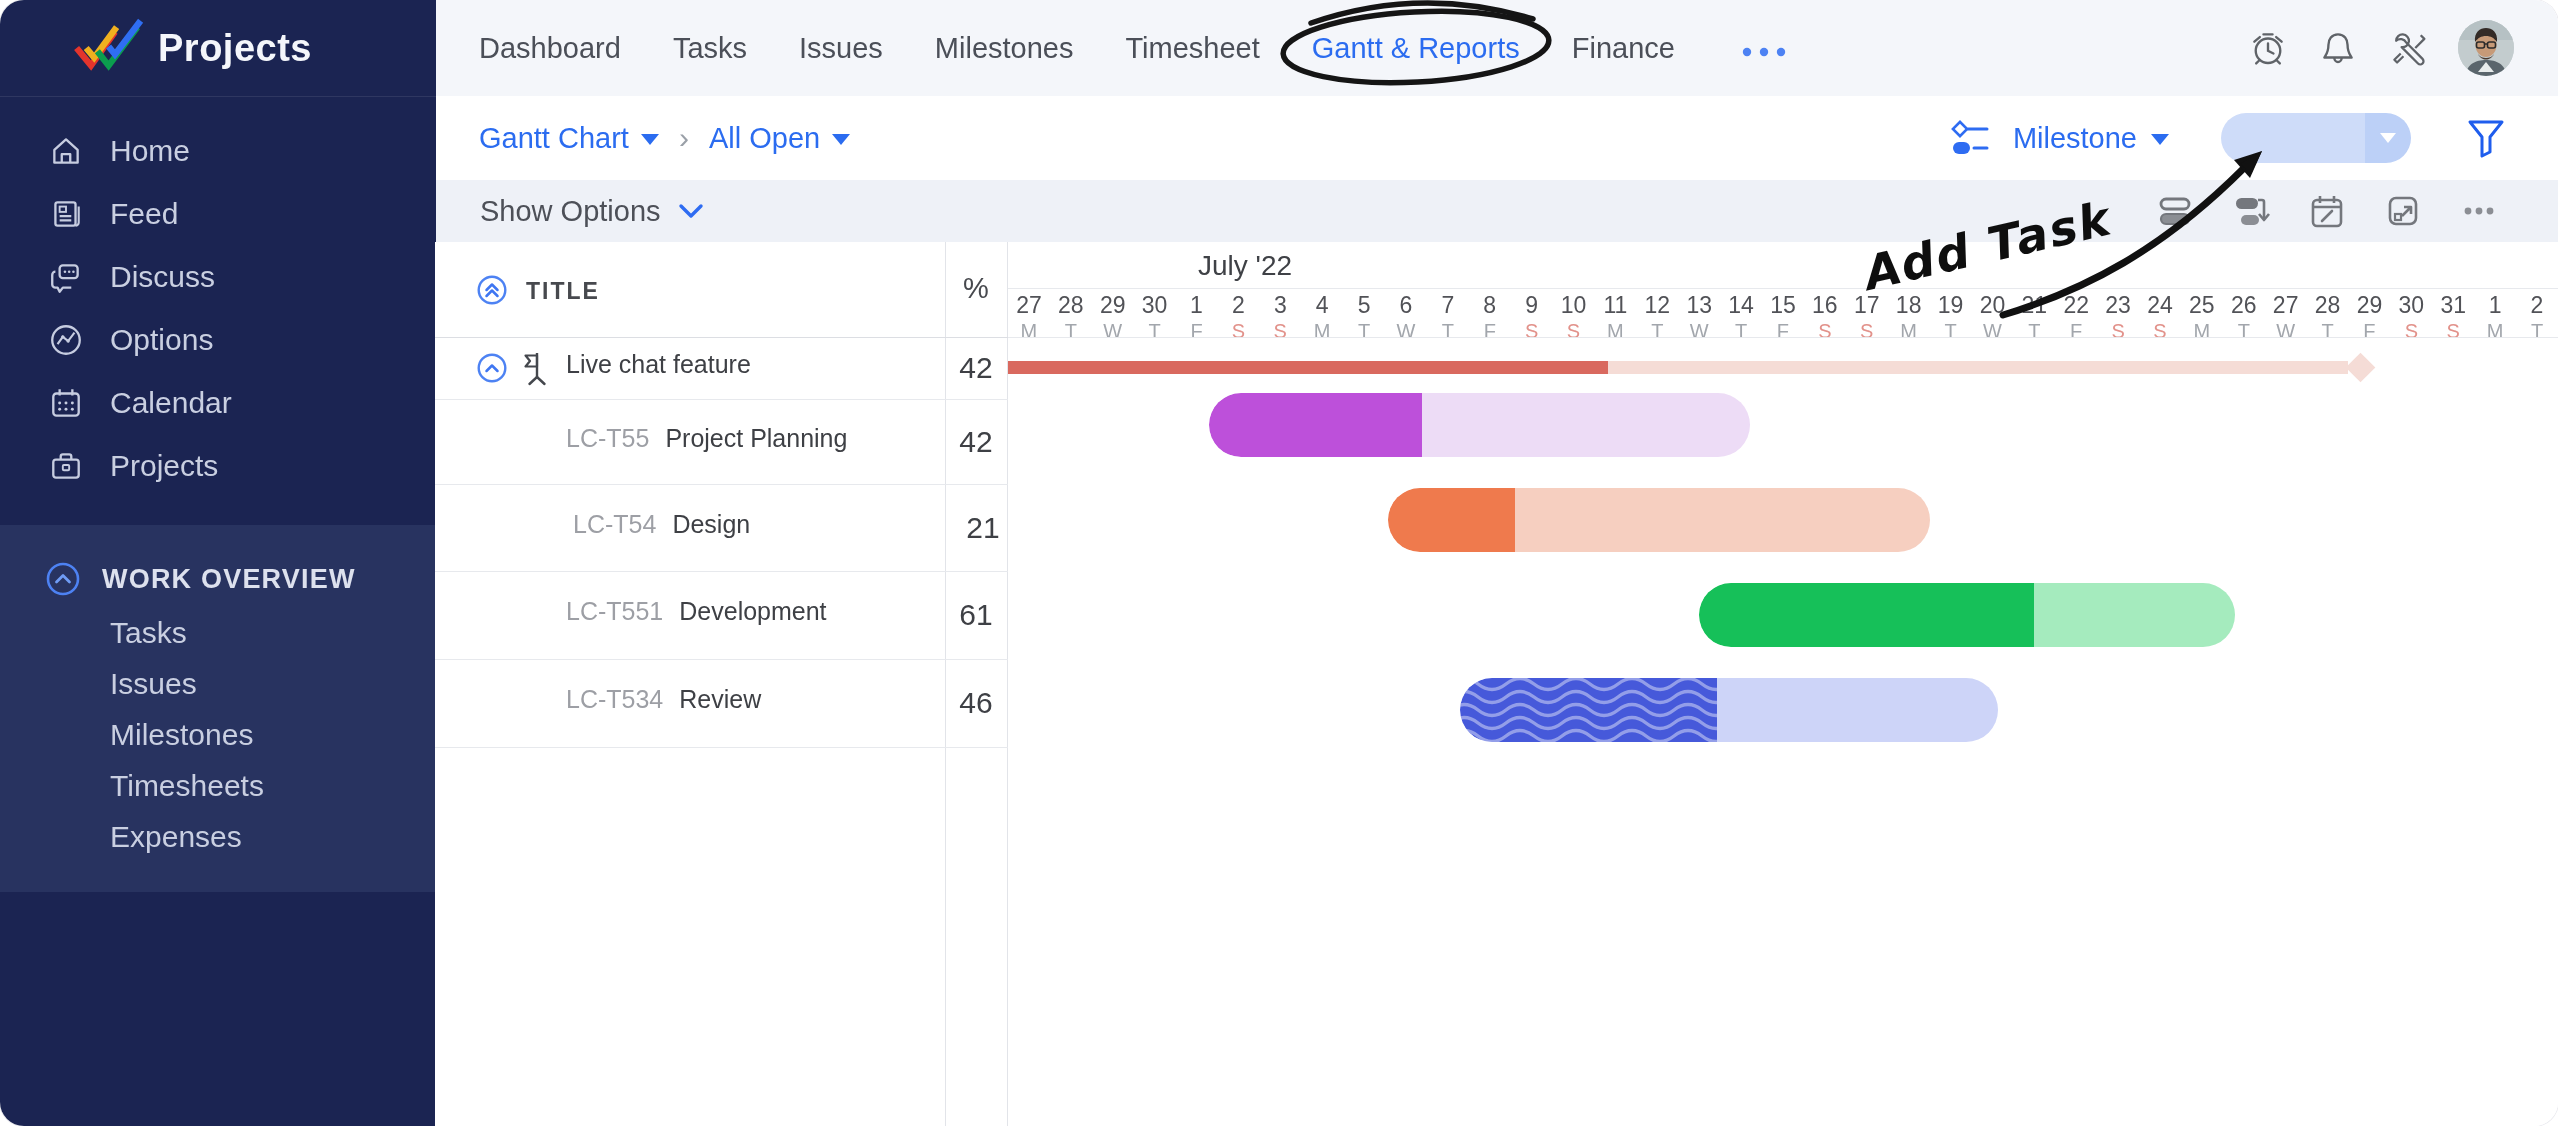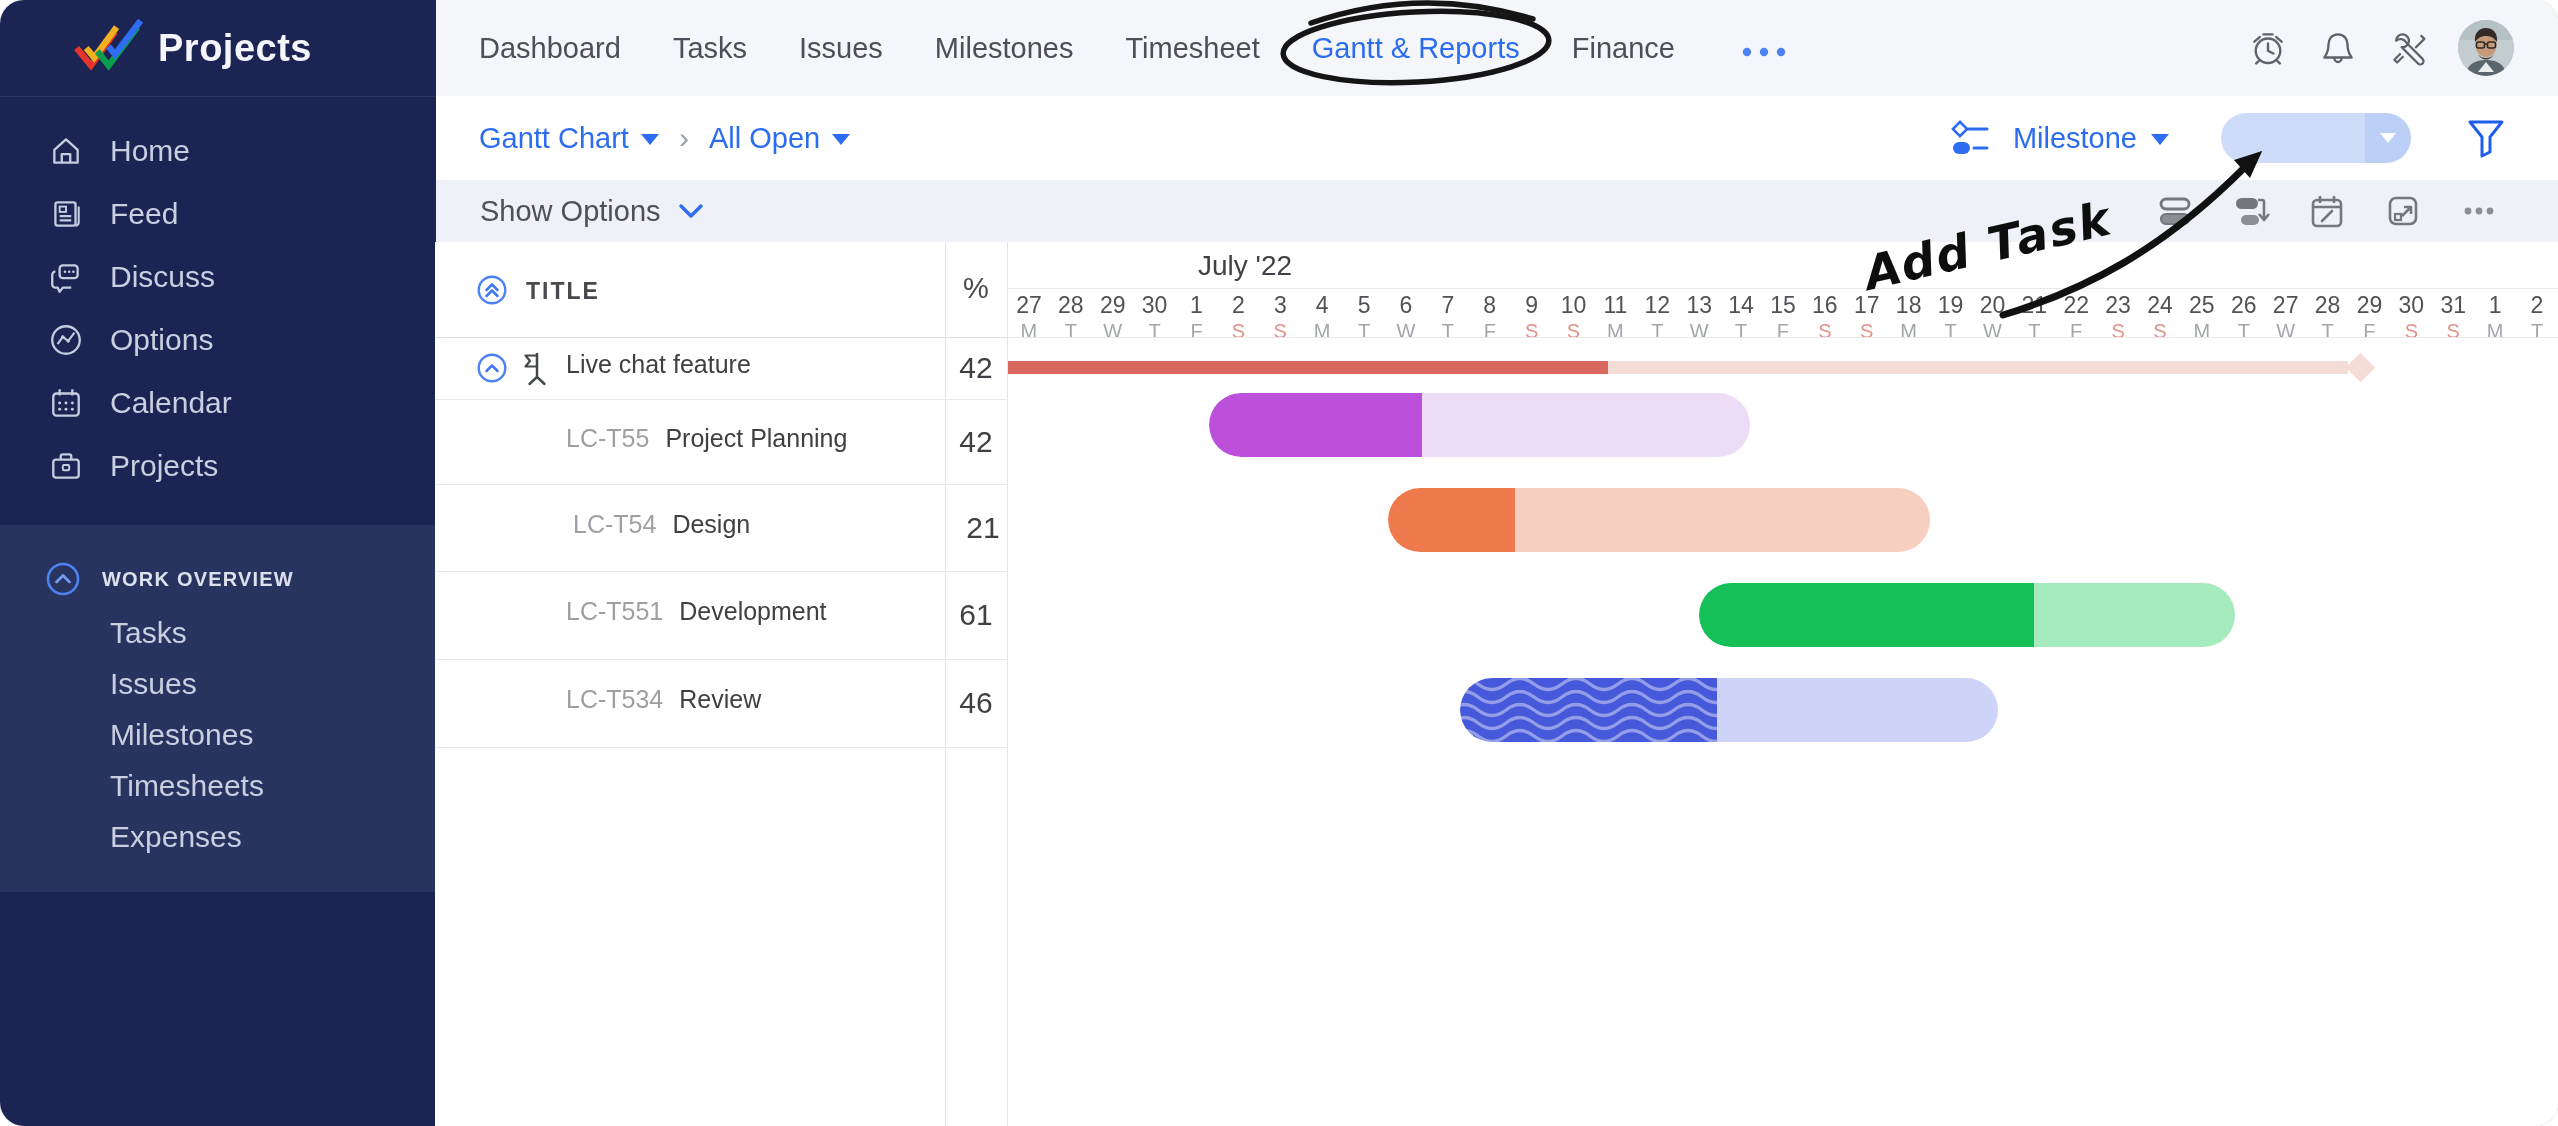--- a/index.html
+++ b/index.html
@@ -11,21 +11,21 @@
   .logo-row{display:flex;align-items:center;height:96px;padding-left:70px;border-bottom:1px solid rgba(255,255,255,.09);}
   .logo-row svg{width:74px;height:64px;}
   .logo-title{color:#f4f6fb;font-size:38px;font-weight:700;letter-spacing:.5px;margin-left:14px;}
   .side-nav{padding-top:22px;}
   .side-item{display:flex;align-items:center;height:63px;padding-left:48px;cursor:pointer;font-size:30px;color:#c9cfe1;}
   .side-item svg{width:36px;height:36px;margin-right:26px;flex:0 0 auto;}
   .side-section{padding:0 0 26px 0;}
   .side-section.work{background:#283360;margin-top:28px;padding-top:26px;padding-bottom:30px;}
   .sec-head{display:flex;align-items:center;padding-left:46px;height:56px;}
   .sec-head .circ{width:34px;height:34px;margin-right:22px;}
-  .sec-title{font-size:20px;font-weight:700;letter-spacing:1.2px;color:#dde1ee;}
+  .sec-title{font-size:27px;font-weight:700;letter-spacing:1.2px;color:#dde1ee;}
   .sec-items .side-sub{display:flex;align-items:center;height:51px;padding-left:110px;font-size:30px;color:#c9cfe1;cursor:pointer;}
   .side-section.recent{margin-top:20px;}
   .side-section.recent .sec-head{padding-left:50px;}
 
   
   .main{position:absolute;left:436px;top:0;width:2122px;height:968px;background:#fff;}
 
   .topnav{position:absolute;left:0;top:0;width:100%;height:96px;background:#f4f6fa;display:flex;align-items:center;}
   .tabs{display:flex;align-items:center;gap:52px;padding-left:43px;font-size:29px;color:#4b4f58;}
   .tab{cursor:pointer;white-space:nowrap;}

